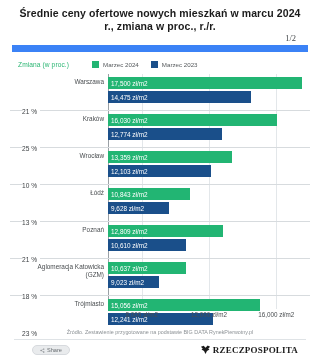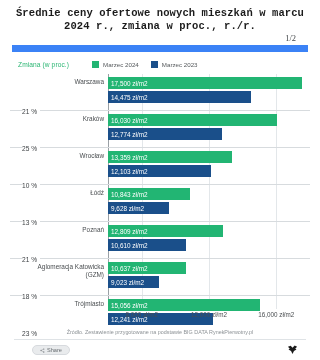--- a/index.html
+++ b/index.html
@@ -21,21 +21,21 @@
     box-sizing: border-box;
     background: #ffffff;
   }
 
   
   .title-block {
     padding: 7px 14px 0 14px;
     text-align: center;
   }
   .chart-title {
-    font-family: Liberation Mono, monospace;
+    font-family: Liberation Sans, sans-serif;
     font-weight: bold;
     font-size: 10.5px;
     line-height: 13px;
     color: #1b1b1b;
     letter-spacing: 0.1px;
   }
   .page-indicator-row {
     position: relative;
     height: 11px;
     margin: 1px 12px 0 12px;
@@ -392,16 +392,17 @@
         </svg>
       </span>
       <span>Share</span>
     </div>
     <div class="brand">
       <span class="brand-mark">
         <svg width="11" height="10" viewBox="0 0 12 11">
           <path d="M1 2 L4 0.8 L6 3 L8.4 0.6 L11 2 L9 4.2 L10.4 5 L7.6 6.6 L6 10 L4.4 6.6 L1.6 5 L3 4.2 Z" fill="#1b1b1b"></path>
         </svg>
       </span>
+      <span class="brand-name">RZECZPOSPOLITA</span>
     </div>
   </div>
 
 </div>
 
 </body></html>

